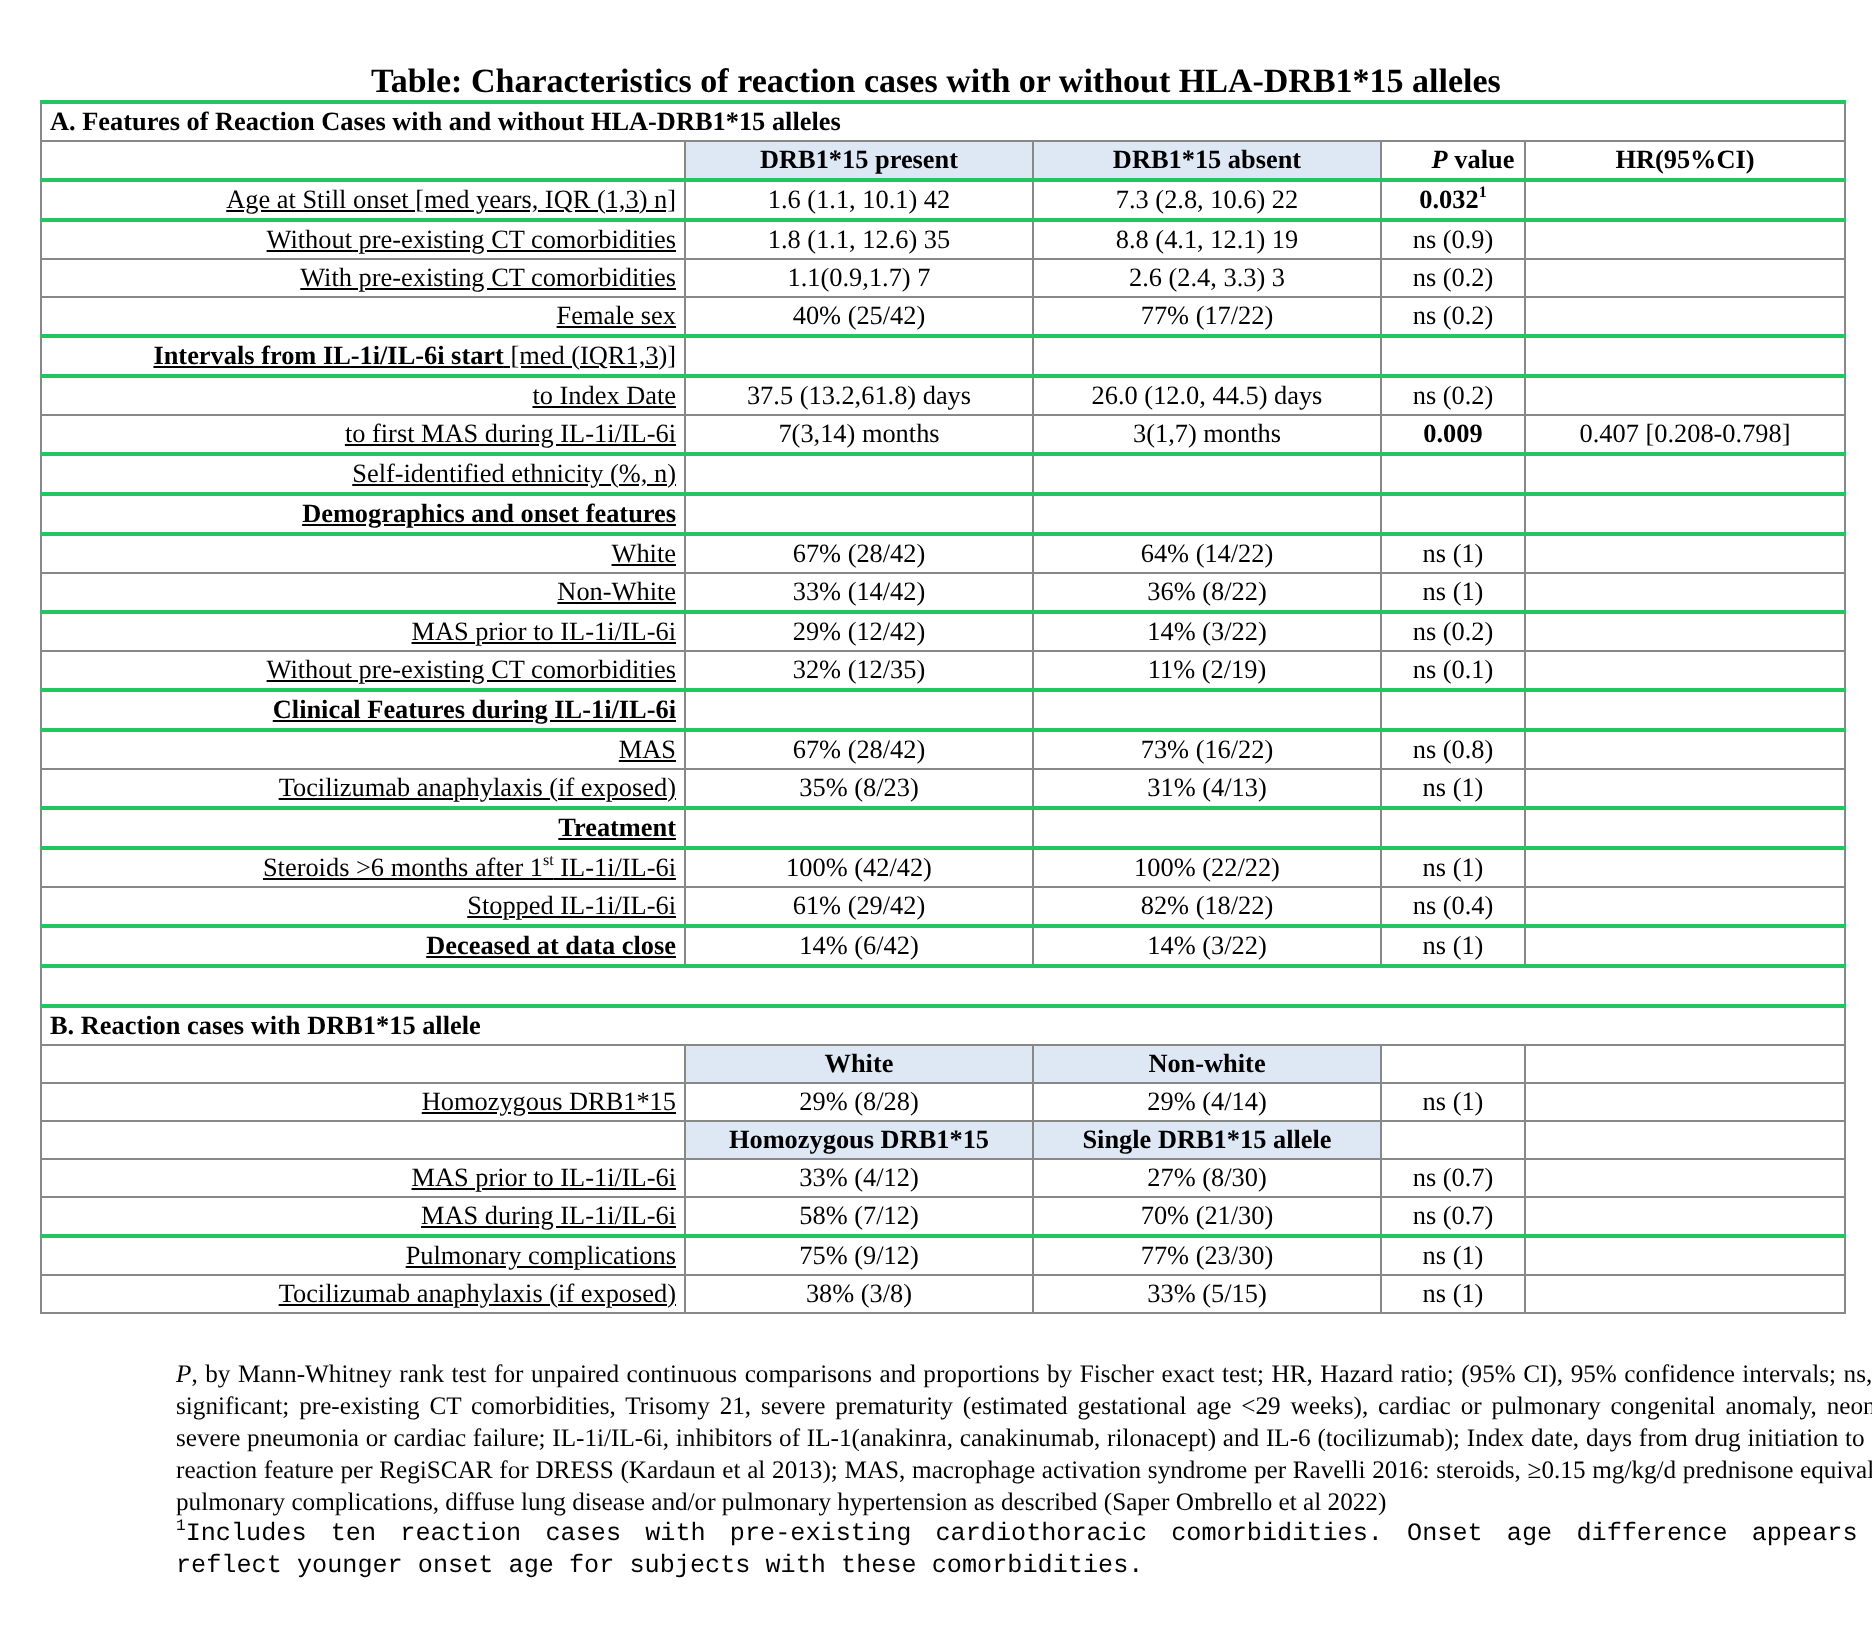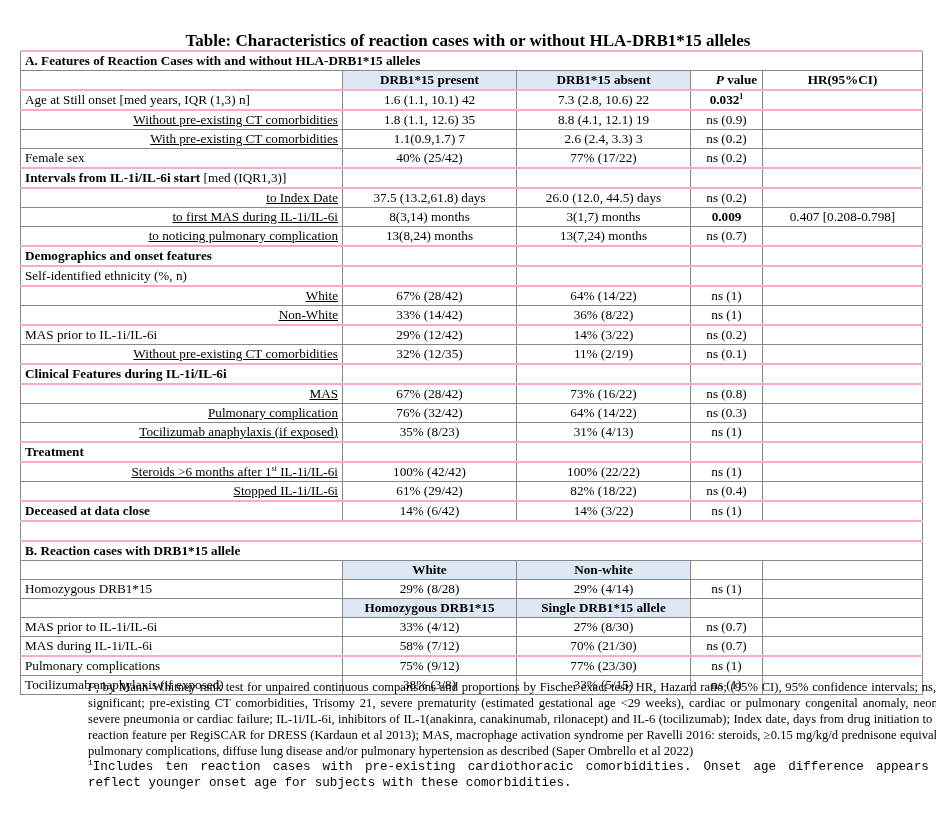--- a/index.html
+++ b/index.html
@@ -4,23 +4,23 @@
 <style>
   html, body { margin: 0; padding: 0; background: #ffffff; }
   body { width: 936px; height: 824px; position: relative; overflow: hidden;
          font-family: "Liberation Serif", "DejaVu Serif", serif; color: #000; }
   .title { position: absolute; left: 0; top: 31px; width: 936px; text-align: center;
            font-weight: bold; font-size: 17px; line-height: 20px; }
   table.main { position: absolute; left: 20px; top: 50px; width: 902px;
                border-collapse: collapse; font-size: 13.2px; line-height: 16.5px; table-layout: fixed; }
   table.main td { border: 1px solid #888; padding: 0 4px; height: 18px; vertical-align: middle;
                   white-space: nowrap; overflow: hidden; }
-  table.main tr { border-top: 2px solid #f9a8d4; }
+  table.main tr { border-top: 2px solid #22c55e; }
   table.main tr.thin { border-top: 1px solid #0f766e; }
-  table.main td.l { text-align: left; }
+  table.main td.l { text-align: right; text-decoration: underline; }
   table.main td.r { text-align: right; text-decoration: underline; }
   table.main td.c { text-align: center; }
   table.main td.b { font-weight: bold; }
   table.main td.hdr { background: #dde8f4; font-weight: bold; text-align: center; }
   table.main td.sec { font-weight: bold; text-align: left; }
   .main { border: 1.5px solid #000; }
   sup { font-size: 8px; line-height: 0; }
   #notes-wrap { position: absolute; left: 52px; top: 679px; width: 364px; font-size: 12.6px; line-height: 16px; }
   #notes-wrap p { margin: 0; text-align: justify; width: 364px; }
   #notes-wrap { width: 364px; margin-left: 36px; }
@@ -86,41 +86,34 @@
       </tr>
       <tr>
         <td class="r">to Index Date</td>
         <td class="c">37.5 (13.2,61.8) days</td>
         <td class="c">26.0 (12.0, 44.5) days</td>
         <td class="c"><span>ns (0.2)</span></td>
         <td class="c"></td>
       </tr>
       <tr class="thin">
         <td class="r">to first MAS during IL-1i/IL-6i</td>
-        <td class="c">8(3,14) months</td>
+        <td class="c">7(3,14) months</td>
         <td class="c">3(1,7) months</td>
         <td class="c b"><span>0.009</span></td>
         <td class="c">0.407 [0.208-0.798]</td>
       </tr>
-      <tr class="thin">
-        <td class="r">to noticing pulmonary complication</td>
-        <td class="c">13(8,24) months</td>
-        <td class="c">13(7,24) months</td>
-        <td class="c"><span>ns (0.7)</span></td>
-        <td class="c"></td>
+      <tr>
+        <td class="l">Self-identified ethnicity (%, n)</td>
+        <td></td>
+        <td></td>
+        <td></td>
+        <td></td>
       </tr>
       <tr>
         <td class="l b">Demographics and onset features</td>
-        <td></td>
-        <td></td>
-        <td></td>
-        <td></td>
-      </tr>
-      <tr>
-        <td class="l">Self-identified ethnicity (%, n)</td>
         <td></td>
         <td></td>
         <td></td>
         <td></td>
       </tr>
       <tr>
         <td class="r">White</td>
         <td class="c">67% (28/42)</td>
         <td class="c">64% (14/22)</td>
         <td class="c"><span>ns (1)</span></td>
@@ -155,27 +148,20 @@
         <td></td>
       </tr>
       <tr>
         <td class="r">MAS</td>
         <td class="c">67% (28/42)</td>
         <td class="c">73% (16/22)</td>
         <td class="c"><span>ns (0.8)</span></td>
         <td class="c"></td>
       </tr>
       <tr class="thin">
-        <td class="r">Pulmonary complication</td>
-        <td class="c">76% (32/42)</td>
-        <td class="c">64% (14/22)</td>
-        <td class="c"><span>ns (0.3)</span></td>
-        <td class="c"></td>
-      </tr>
-      <tr class="thin">
         <td class="r">Tocilizumab anaphylaxis (if exposed)</td>
         <td class="c">35% (8/23)</td>
         <td class="c">31% (4/13)</td>
         <td class="c"><span>ns (1)</span></td>
         <td class="c"></td>
       </tr>
       <tr>
         <td class="l b">Treatment</td>
         <td></td>
         <td></td>

